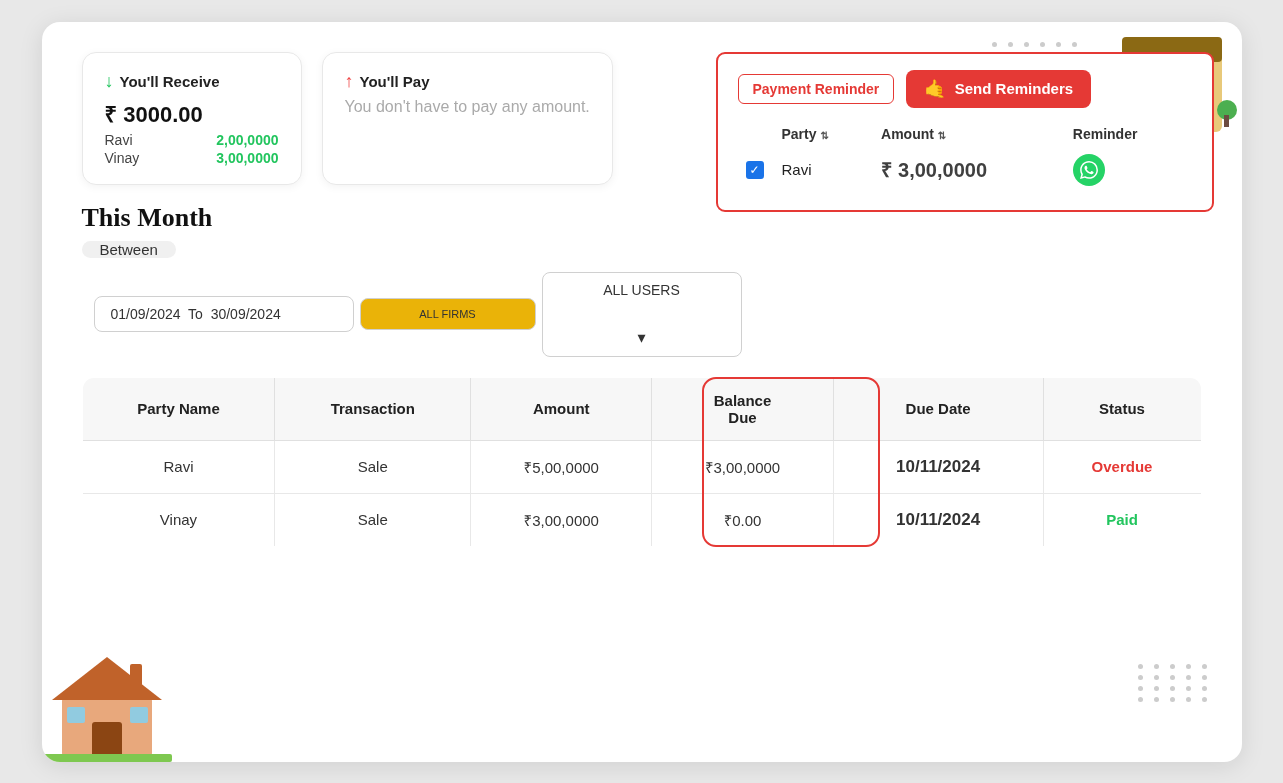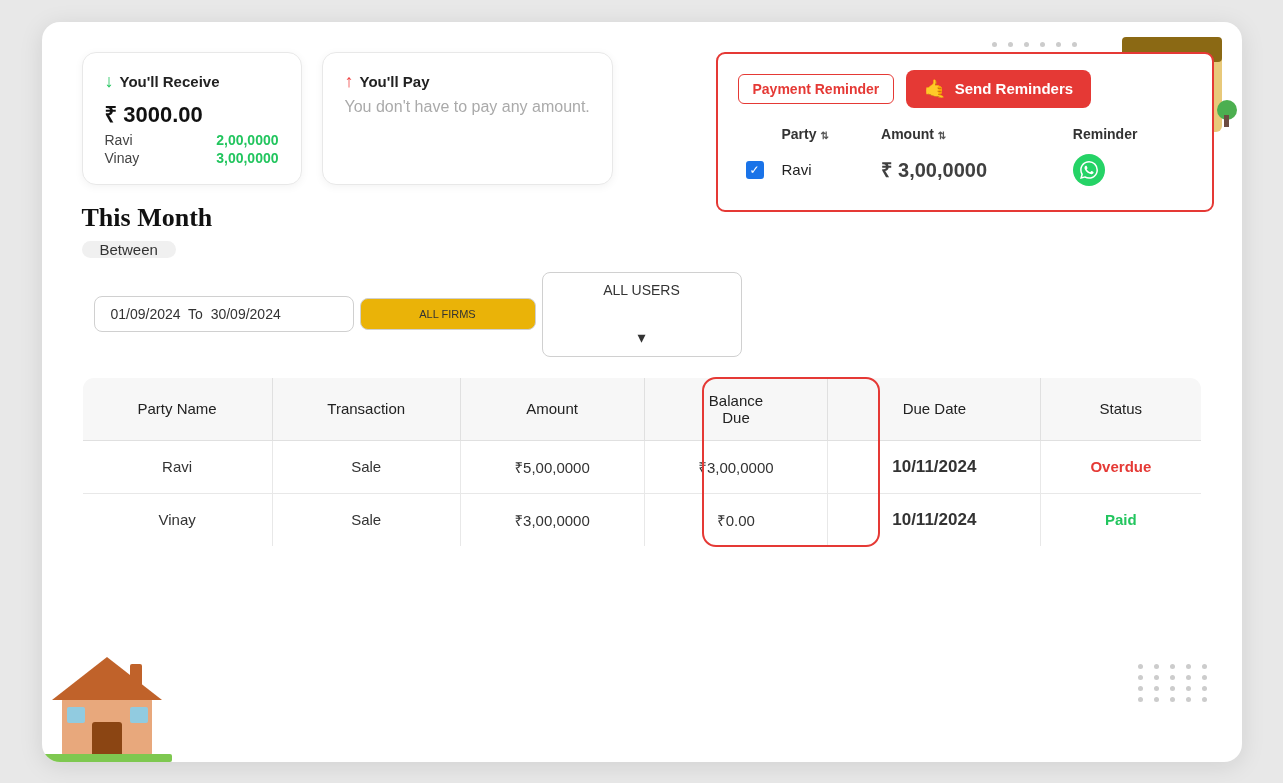--- a/index.html
+++ b/index.html
@@ -246,21 +246,21 @@
     .main-table {
       width: 100%;
       border-collapse: collapse;
       border: 1.5px solid #e0e0e0;
       border-radius: 12px;
       overflow: hidden;
     }
     .main-table th {
       background: #f7f7f7;
       font-size: 15px;
-      font-weight: 400;
+      font-weight: 700;
       color: #222;
       padding: 14px 18px;
       text-align: center;
       border-bottom: 1.5px solid #e0e0e0;
       border-right: 1px solid #e0e0e0;
     }
     .main-table td {
       padding: 16px 18px;
       font-size: 15px;
       color: #333;

